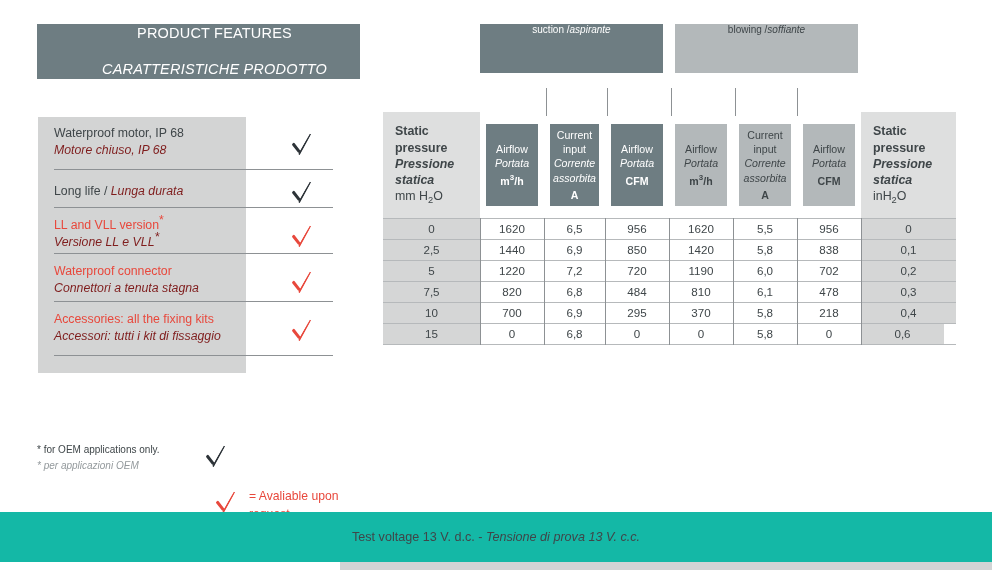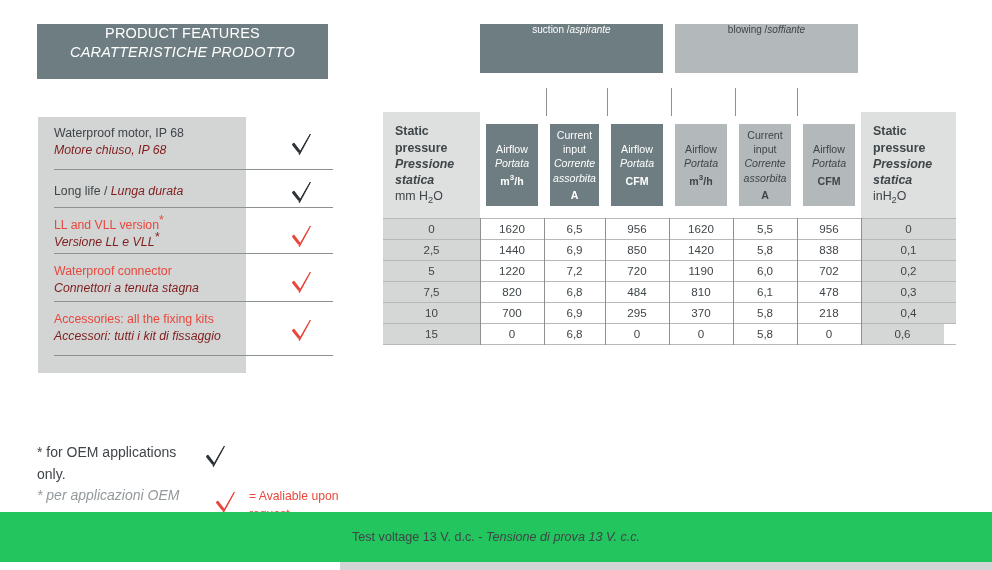--- a/index.html
+++ b/index.html
@@ -21,23 +21,24 @@
     position: absolute;
     left: 37px;
     top: 24px;
     width: 291px;
     height: 55px;
     background: #6e7d82;
     color: #ffffff;
     display: flex;
     flex-direction: column;
     align-items: center;
-    justify-content: flex-start;
+    justify-content: space-between;
     text-align: center;
     line-height: 1.32;
+    padding-left: 32px;
   }
   #features-title .t-en {
     font-size: 14.5px;
     letter-spacing: .2px;
   }
   #features-title .t-it {
     font-size: 14.5px;
     font-style: italic;
     letter-spacing: .2px;
   }
@@ -136,21 +137,21 @@
     left: 37px;
     top: 440px;
     width: 330px;
     height: 78px;
   }
   .legend-note {
     position: absolute;
     left: 0;
     top: 2px;
     width: 170px;
-    font-size: 14px;
+    font-size: 10px;
     line-height: 1.55;
   }
   .legend-note .ln-en { color: #3f4649; display: block; }
   .legend-note .ln-it { color: #93999c; font-style: italic; display: block; }
 
   .legend-item {
     position: absolute;
     display: flex;
     align-items: flex-start;
   }
@@ -278,21 +279,21 @@
     background: #8d9194;
   }
 
   
   #footer-bar {
     position: absolute;
     left: 0;
     top: 512px;
     width: 992px;
     height: 50px;
-    background: #22c55e;
+    background: #14b8a6;
     display: flex;
     align-items: center;
     justify-content: center;
   }
   #footer-text { font-size: 12.6px; color: #3f4649; }
   #footer-text .f-it { font-style: italic; }
   #footer-strip {
     position: absolute;
     left: 340px;
     top: 562px;

